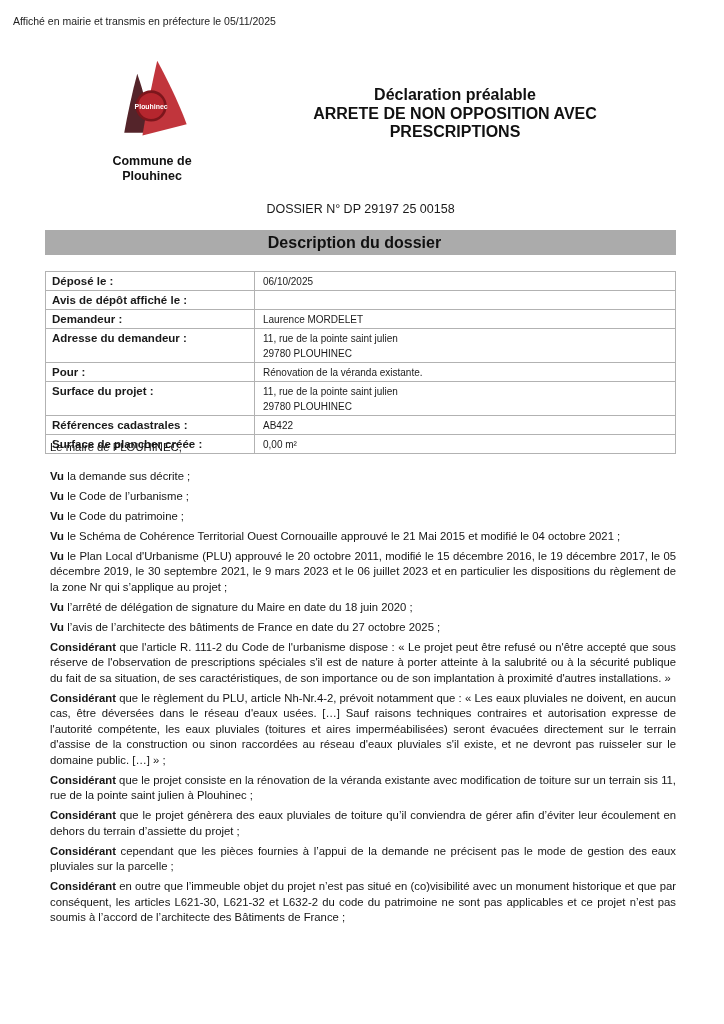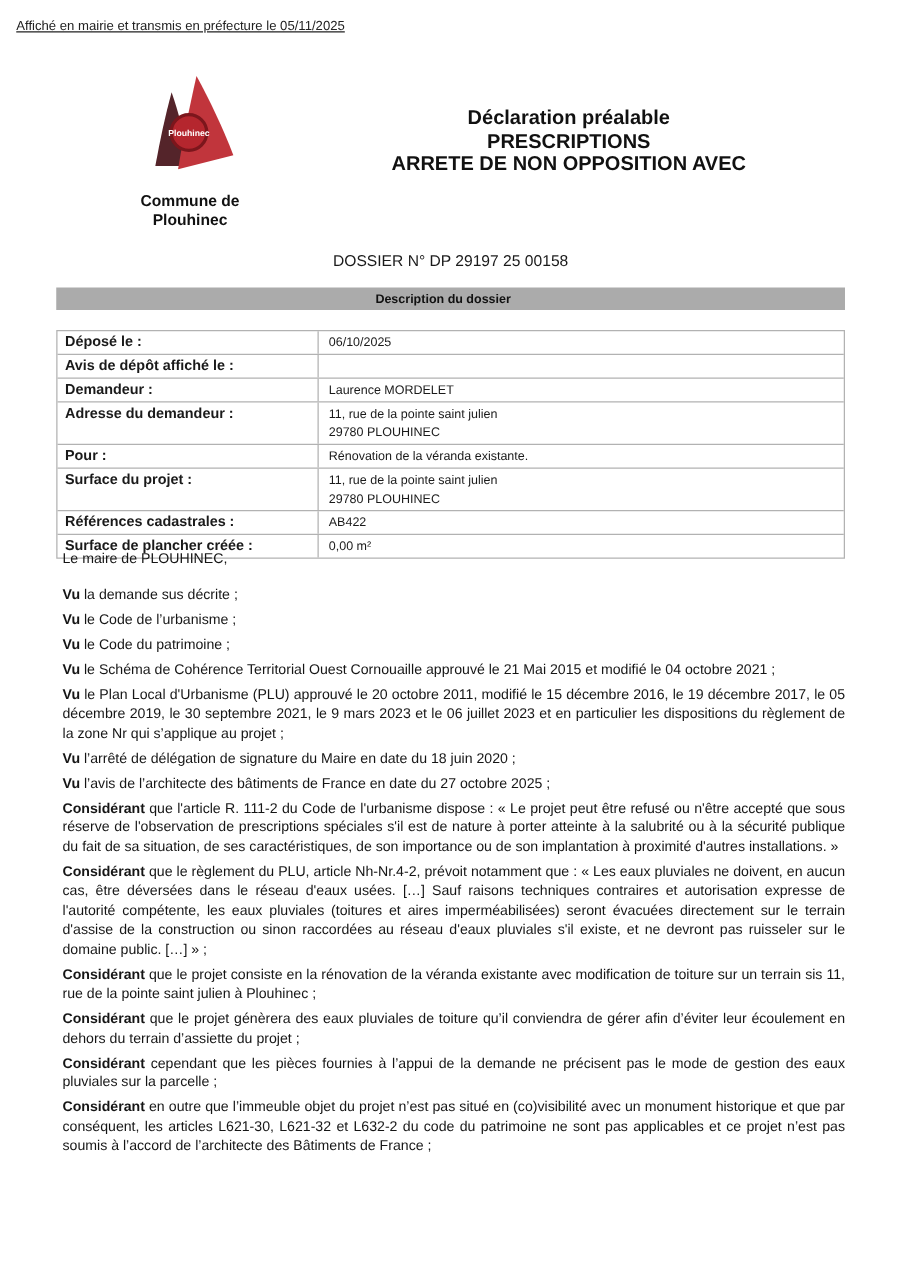--- a/index.html
+++ b/index.html
@@ -6,21 +6,21 @@
   body {
     width: 724px; height: 1024px;
     background: #ffffff;
     position: relative;
     overflow: hidden;
     font-family: "Liberation Sans", sans-serif;
     color: var(--text, #1a1a1a);
   }
   .top-note {
     position: absolute; left: 13px; top: 15px;
-    font-size: 10.5px; color: #222; text-decoration: underline;
+    font-size: 10.5px; color: #222;
   }
   
   .logo-block {
     position: absolute; left: 100px; top: 60px; width: 104px;
     text-align: center;
   }
   .logo-block svg { display: block; margin: 0 auto; }
   .commune-name {
     font-weight: bold; font-size: 12.5px; line-height: 15px;
     margin-top: 16px; color: #111;
@@ -33,21 +33,21 @@
   }
   
   .dossier-number {
     position: absolute; left: 45px; top: 202px; width: 631px;
     text-align: center; font-weight: normal; font-size: 12.5px;
   }
   
   .table-wrap { position: absolute; left: 45px; top: 230px; width: 631px; }
   .table-title {
     background: var(--table-header-bg, #ababab);
-    font-weight: bold; font-size: 10px; text-align: center;
+    font-weight: bold; font-size: 16px; text-align: center;
     padding: 4px 12px 3px 0; color: #111;
   }
   .rows { margin-top: 16px; border: 1px solid var(--table-border, #b0b0b0); }
   .row { display: flex; border-bottom: 1px solid var(--table-border, #b0b0b0); }
   .row:last-child { border-bottom: none; }
   .row-label {
     width: 196px; flex: 0 0 196px;
     font-weight: bold; font-size: 11.5px; line-height: 15px;
     padding: 1.5px 6px; border-right: 1px solid var(--table-border, #b0b0b0);
   }
@@ -77,22 +77,22 @@
     <text x="49" y="56.5" text-anchor="middle" style="fill:#ffffff;font-family:'Liberation Sans',sans-serif;font-size:8px;font-weight:bold">Plouhinec</text>
   </svg>
   <div class="commune-name">
     <div>Commune de</div>
     <div>Plouhinec</div>
   </div>
 </div>
 
 <div class="title-block">
   <div>Déclaration préalable</div>
+  <div>ARRETE DE NON OPPOSITION AVEC</div>
   <div>PRESCRIPTIONS</div>
-  <div>ARRETE DE NON OPPOSITION AVEC</div>
 </div>
 
 <div class="dossier-number">DOSSIER N° DP 29197 25 00158</div>
 
 <div class="table-wrap">
   <div class="table-title">Description du dossier</div>
   <div class="rows">
     <div class="row">
       <div class="row-label">Déposé le :</div>
       <div class="row-value">06/10/2025</div>

